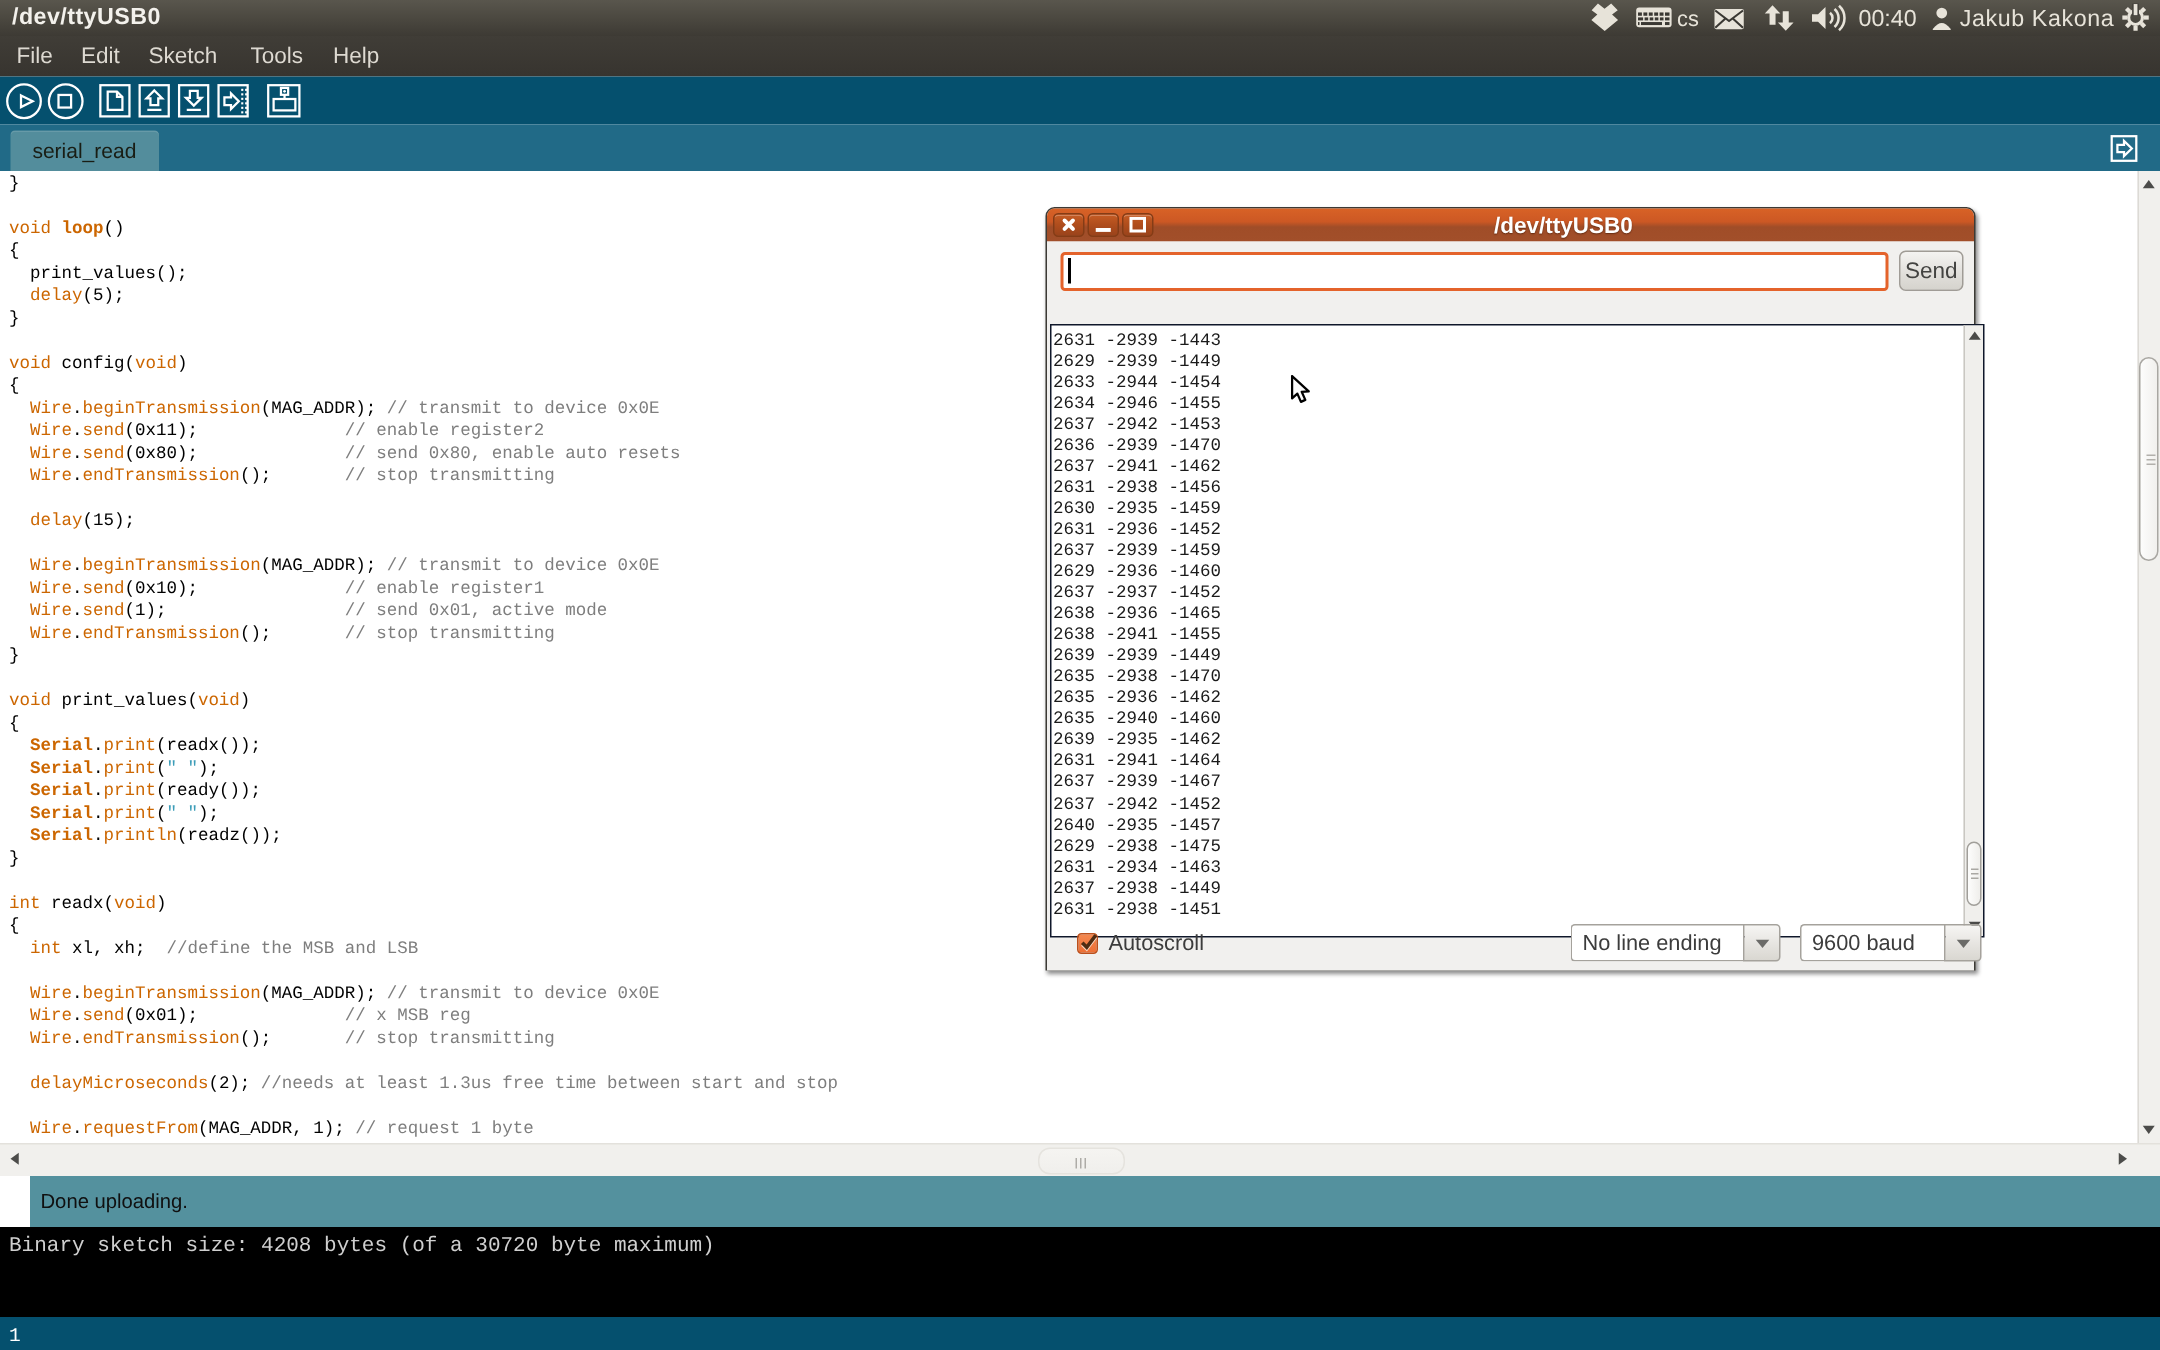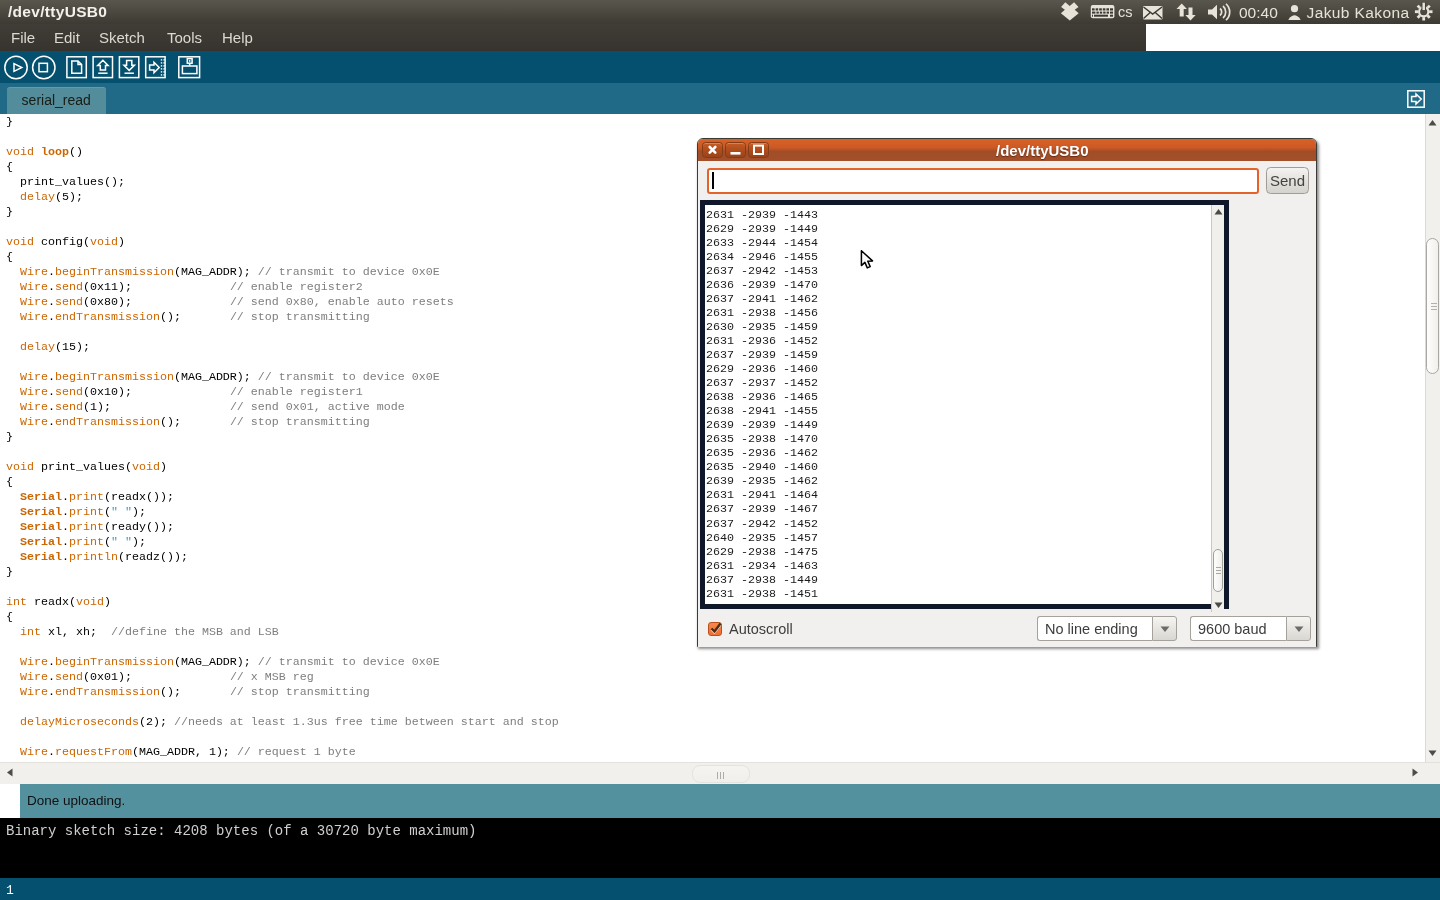--- a/index.html
+++ b/index.html
@@ -3,21 +3,21 @@
 <meta charset="utf-8">
 <style>
   * { margin:0; padding:0; box-sizing:border-box; }
   html,body { width:1440px; height:900px; overflow:hidden; background:#fff;
     font-family:"Liberation Sans", sans-serif; }
   .abs { position:absolute; }
   #topbar { position:absolute; left:0; top:0; width:1440px; height:24px;
     background:linear-gradient(180deg,#59564d 0%,#4a473f 55%,#3d3a34 100%); }
   #title { position:absolute; left:8px; top:3px; font-size:15.5px; font-weight:bold;
     color:#f3f1ec; letter-spacing:0.3px; }
-  #menubar { position:absolute; left:0; top:24px; width:1146px; height:27px;
+  #menubar { position:absolute; left:0; top:24px; width:1440px; height:27px;
     background:linear-gradient(180deg,#403d37 0%,#37342f 100%);padding-left:16px; }
   .menu { position:absolute; top:5px; font-size:15px; color:#ddd9d1; }
   #toolbar { position:absolute; left:0; top:51px; width:1440px; height:32px;
     background:#05506e; }
   #tabbar { position:absolute; left:0; top:83px; width:1440px; height:31px;
     background:#216a87; }
   #tab { position:absolute; left:6.5px; top:4px; width:99.5px; height:27px;
     background:#538d9c; border-radius:3px 3px 0 0;
     box-shadow:inset 0 1px 0 rgba(255,255,255,0.12);
     font-size:14px; color:#191d14; text-align:center; line-height:26px; }
@@ -66,31 +66,31 @@
   #smtitletext { position:absolute; left:298px; top:2.5px; font-size:15px; font-weight:bold;
     color:#fff; text-shadow:0 1px 1px rgba(60,20,0,0.6); }
   #smbody { position:absolute; left:0; top:22px; width:618px; height:486px; background:#f1f0ee; }
   #smfield { position:absolute; left:9px; top:7px; width:552px; height:26px;
     background:#fff; border:2px solid #e4632b; border-radius:3px; }
   #caret { position:absolute; left:3px; top:2px; width:1.6px; height:17px; background:#000; }
   #smsend { position:absolute; left:568px; top:6px; width:43px; height:27px;
     background:linear-gradient(180deg,#f4f3f1 0%,#e2e0dc 55%,#d5d3cd 100%);
     border:1px solid #a09c96; border-radius:4.5px;
     font-size:15px; color:#434341; text-align:center; line-height:25px; }
-  #smlist { position:absolute; left:2px; top:39px; width:529px; height:409px;
-    background:#fff; border:5px solid #0f172a; }
+  #smlist { position:absolute; left:2px; top:55px; width:623px; height:409px;
+    background:#fff; border:1px solid #0f172a; }
   #smpre { position:absolute; left:1px; top:2.5px; font-family:"Liberation Mono",monospace;
     font-size:11.66px; line-height:14.05px; color:#1a1a1a; white-space:pre; }
   #smsb { position:absolute; right:0; top:0; width:13.5px; height:407px;
     background:#f0efec; border-left:1px solid #c9c7c2; }
   #smthumb { position:absolute; left:1px; top:344px; width:10.5px; height:43px;
     background:linear-gradient(90deg,#fdfdfc,#efeeeb); border:1px solid #a19f9a; border-radius:5.5px; }
   .grip { position:absolute; left:2.5px; top:17px; width:4.5px; height:1.2px; background:#aaa8a3;
     box-shadow:0 3px 0 #aaa8a3, 0 6px 0 #aaa8a3; }
-  #smbottom { position:absolute; left:0; top:448px; width:618px; height:38px;text-align:right; }
+  #smbottom { position:absolute; left:10px; top:448px; width:618px; height:38px;text-align:right; }
   #smcheck { position:absolute; left:10px; top:13px; width:14px; height:14px;
     background:linear-gradient(180deg,#f4884f 0%,#ed6f35 100%);
     border:1px solid #bb4f1b; border-radius:3px; }
   #smcheck svg { position:absolute; left:-1px; top:-2px; }
   #smauto { position:absolute; left:31px; top:12px; font-size:14.5px; color:#3c3c3c; }
   .combo { position:absolute; top:7px; height:25px; background:#fff;
     border:1px solid #a5a29c; border-right:none; border-radius:3px 0 0 3px; }
   .combo span { position:absolute; left:7px; top:4px; font-size:14.5px; color:#3c3c3c; white-space:nowrap; }
   .combobtn { position:absolute; top:7px; width:25px; height:25px;
     background:linear-gradient(180deg,#f6f5f3 0%,#e6e4e0 55%,#d9d7d1 100%);

